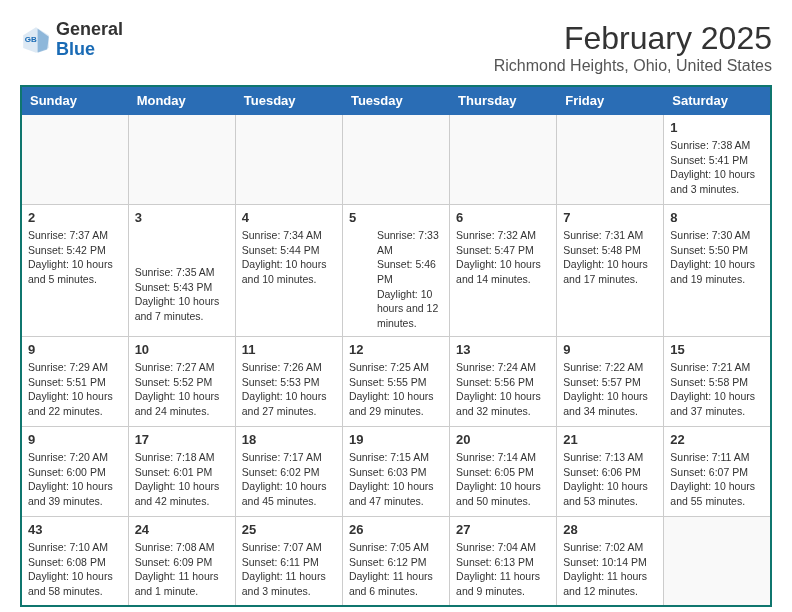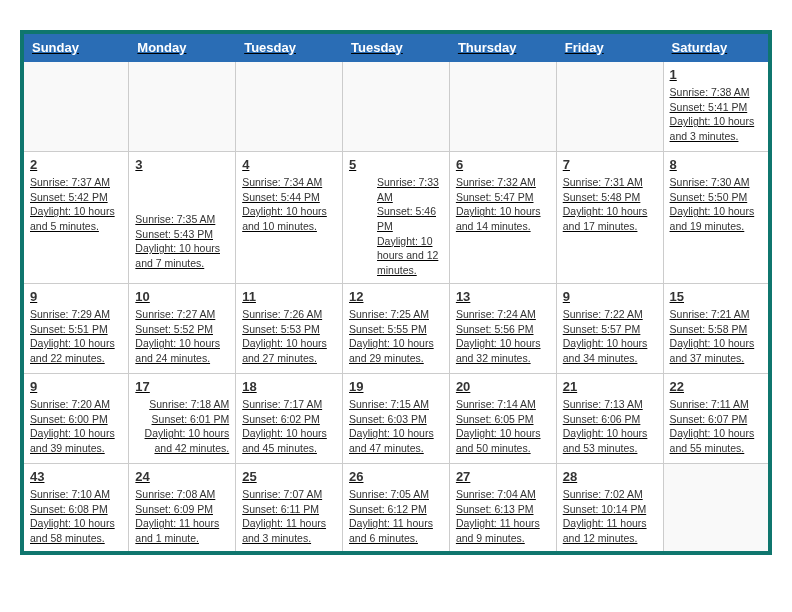--- a/index.html
+++ b/index.html
@@ -40,22 +40,21 @@
       color: #333;
       font-weight: normal;
     }
     .location {
       font-size: 16px;
       color: #555;
     }
     .calendar {
       width: 100%;
       border-collapse: collapse;
-      border: 4px solid #0f766e;
-      text-decoration: underline;
+      border: 2px solid #0f766e;
     }
     .calendar th {
       background-color: #2a6db5;
       color: #fff;
       text-align: left;
       padding: 6px 8px;
       font-size: 13px;
       border: 1px solid #2a6db5;
     }
     .calendar td {
@@ -83,20 +82,35 @@
       color: #333;
     }
     .week-row td {
       height: 90px;
     }
   </style>
 </head>
 <body>
 
 <div class="header">
+  <div class="logo">
+    <svg class="logo-icon" viewBox="0 0 40 40" xmlns="http://www.w3.org/2000/svg">
+      <polygon points="20,4 36,14 36,30 20,36 4,30 4,14" fill="#1a6bb5" opacity="0.15"></polygon>
+      <polygon points="22,6 36,16 34,32 22,36" fill="#1a6bb5" opacity="0.4"></polygon>
+      <text x="6" y="22" font-size="10" fill="#1a6bb5" font-weight="bold">GB</text>
+    </svg>
+    <div class="logo-text">
+      <span class="logo-general">General</span><br>
+      <span class="logo-blue">Blue</span>
+    </div>
+  </div>
+  <div class="title-section">
+    <div class="month-title">February 2025</div>
+    <div class="location">Richmond Heights, Ohio, United States</div>
+  </div>
 </div>
 
 <table class="calendar">
   <thead>
     <tr>
     <th>Sunday</th>
         <th>Monday</th>
         <th>Tuesday</th>
         <th>Tuesday</th>
         <th>Thursday</th>
@@ -209,21 +223,21 @@
       </tr>
       <tr class="week-row">
         <td>
           <div class="day-number">9</div>
           <div class="day-info" style="white-space: pre-line;">Sunrise: 7:20 AM
 Sunset: 6:00 PM
 Daylight: 10 hours and 39 minutes.</div>
         </td>
         <td>
           <div class="day-number">17</div>
-          <div class="day-info" style="white-space: pre-line; text-align: right;">Sunrise: 7:18 AM
+          <div class="day-info" style="white-space: pre-line;">Sunrise: 7:18 AM
 Sunset: 6:01 PM
 Daylight: 10 hours and 42 minutes.</div>
         </td>
         <td>
           <div class="day-number">18</div>
           <div class="day-info" style="white-space: pre-line;">Sunrise: 7:17 AM
 Sunset: 6:02 PM
 Daylight: 10 hours and 45 minutes.</div>
         </td>
         <td>

